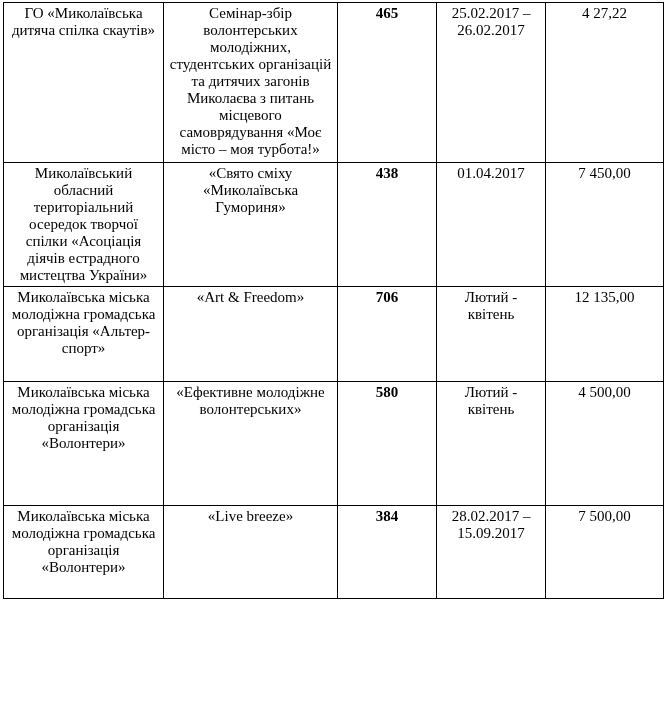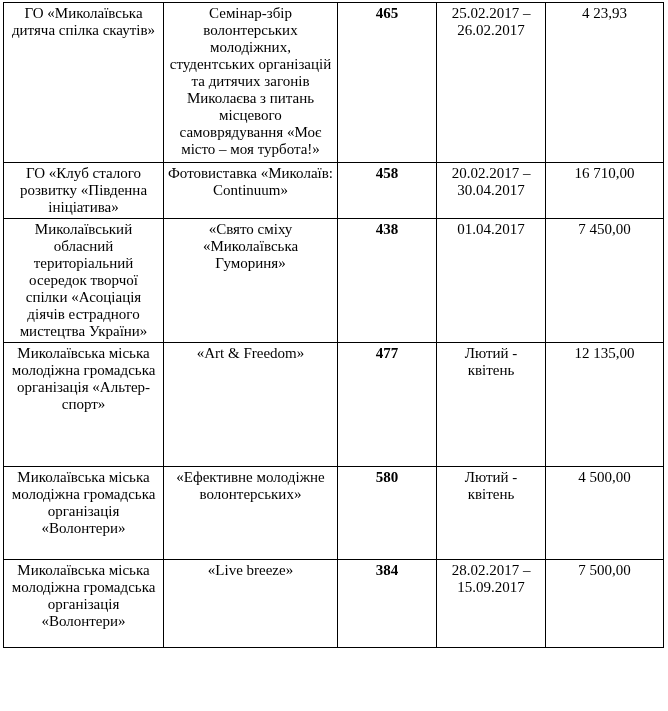--- a/index.html
+++ b/index.html
@@ -66,40 +66,33 @@
     <col class="c-number">
     <col class="c-dates">
     <col class="c-amount">
   </colgroup>
   <tbody>
       <tr>
         <td class="col-org">ГО «Миколаївська дитяча спілка скаутів»</td>
         <td class="col-project">Семінар-збір волонтерських молодіжних, студентських організацій та дитячих загонів Миколаєва з питань місцевого самоврядування «Моє місто – моя турбота!»</td>
         <td class="col-number">465</td>
         <td class="col-dates">25.02.2017 – 26.02.2017</td>
-        <td class="col-amount">4 23,93</td>
-      </tr>
-      <tr>
-        <td class="col-org">ГО «Клуб сталого розвитку «Південна ініціатива»</td>
-        <td class="col-project">Фотовиставка «Миколаїв: Continuum»</td>
-        <td class="col-number">458</td>
-        <td class="col-dates">20.02.2017 – 30.04.2017</td>
-        <td class="col-amount">16 710,00</td>
+        <td class="col-amount">4 27,22</td>
       </tr>
       <tr>
         <td class="col-org">Миколаївський обласний територіальний осередок творчої спілки «Асоціація діячів естрадного мистецтва України»</td>
         <td class="col-project">«Свято сміху «Миколаївська Гумориня»</td>
         <td class="col-number">438</td>
         <td class="col-dates">01.04.2017</td>
         <td class="col-amount">7 450,00</td>
       </tr>
       <tr>
         <td class="col-org">Миколаївська міська молодіжна громадська організація «Альтер-спорт»</td>
         <td class="col-project">«Art &amp; Freedom»</td>
-        <td class="col-number">477</td>
+        <td class="col-number">706</td>
         <td class="col-dates">Лютий - квітень</td>
         <td class="col-amount">12 135,00</td>
       </tr>
       <tr>
         <td class="col-org">Миколаївська міська молодіжна громадська організація «Волонтери»</td>
         <td class="col-project">«Ефективне молодіжне волонтерських»</td>
         <td class="col-number">580</td>
         <td class="col-dates">Лютий - квітень</td>
         <td class="col-amount">4 500,00</td>
       </tr>

